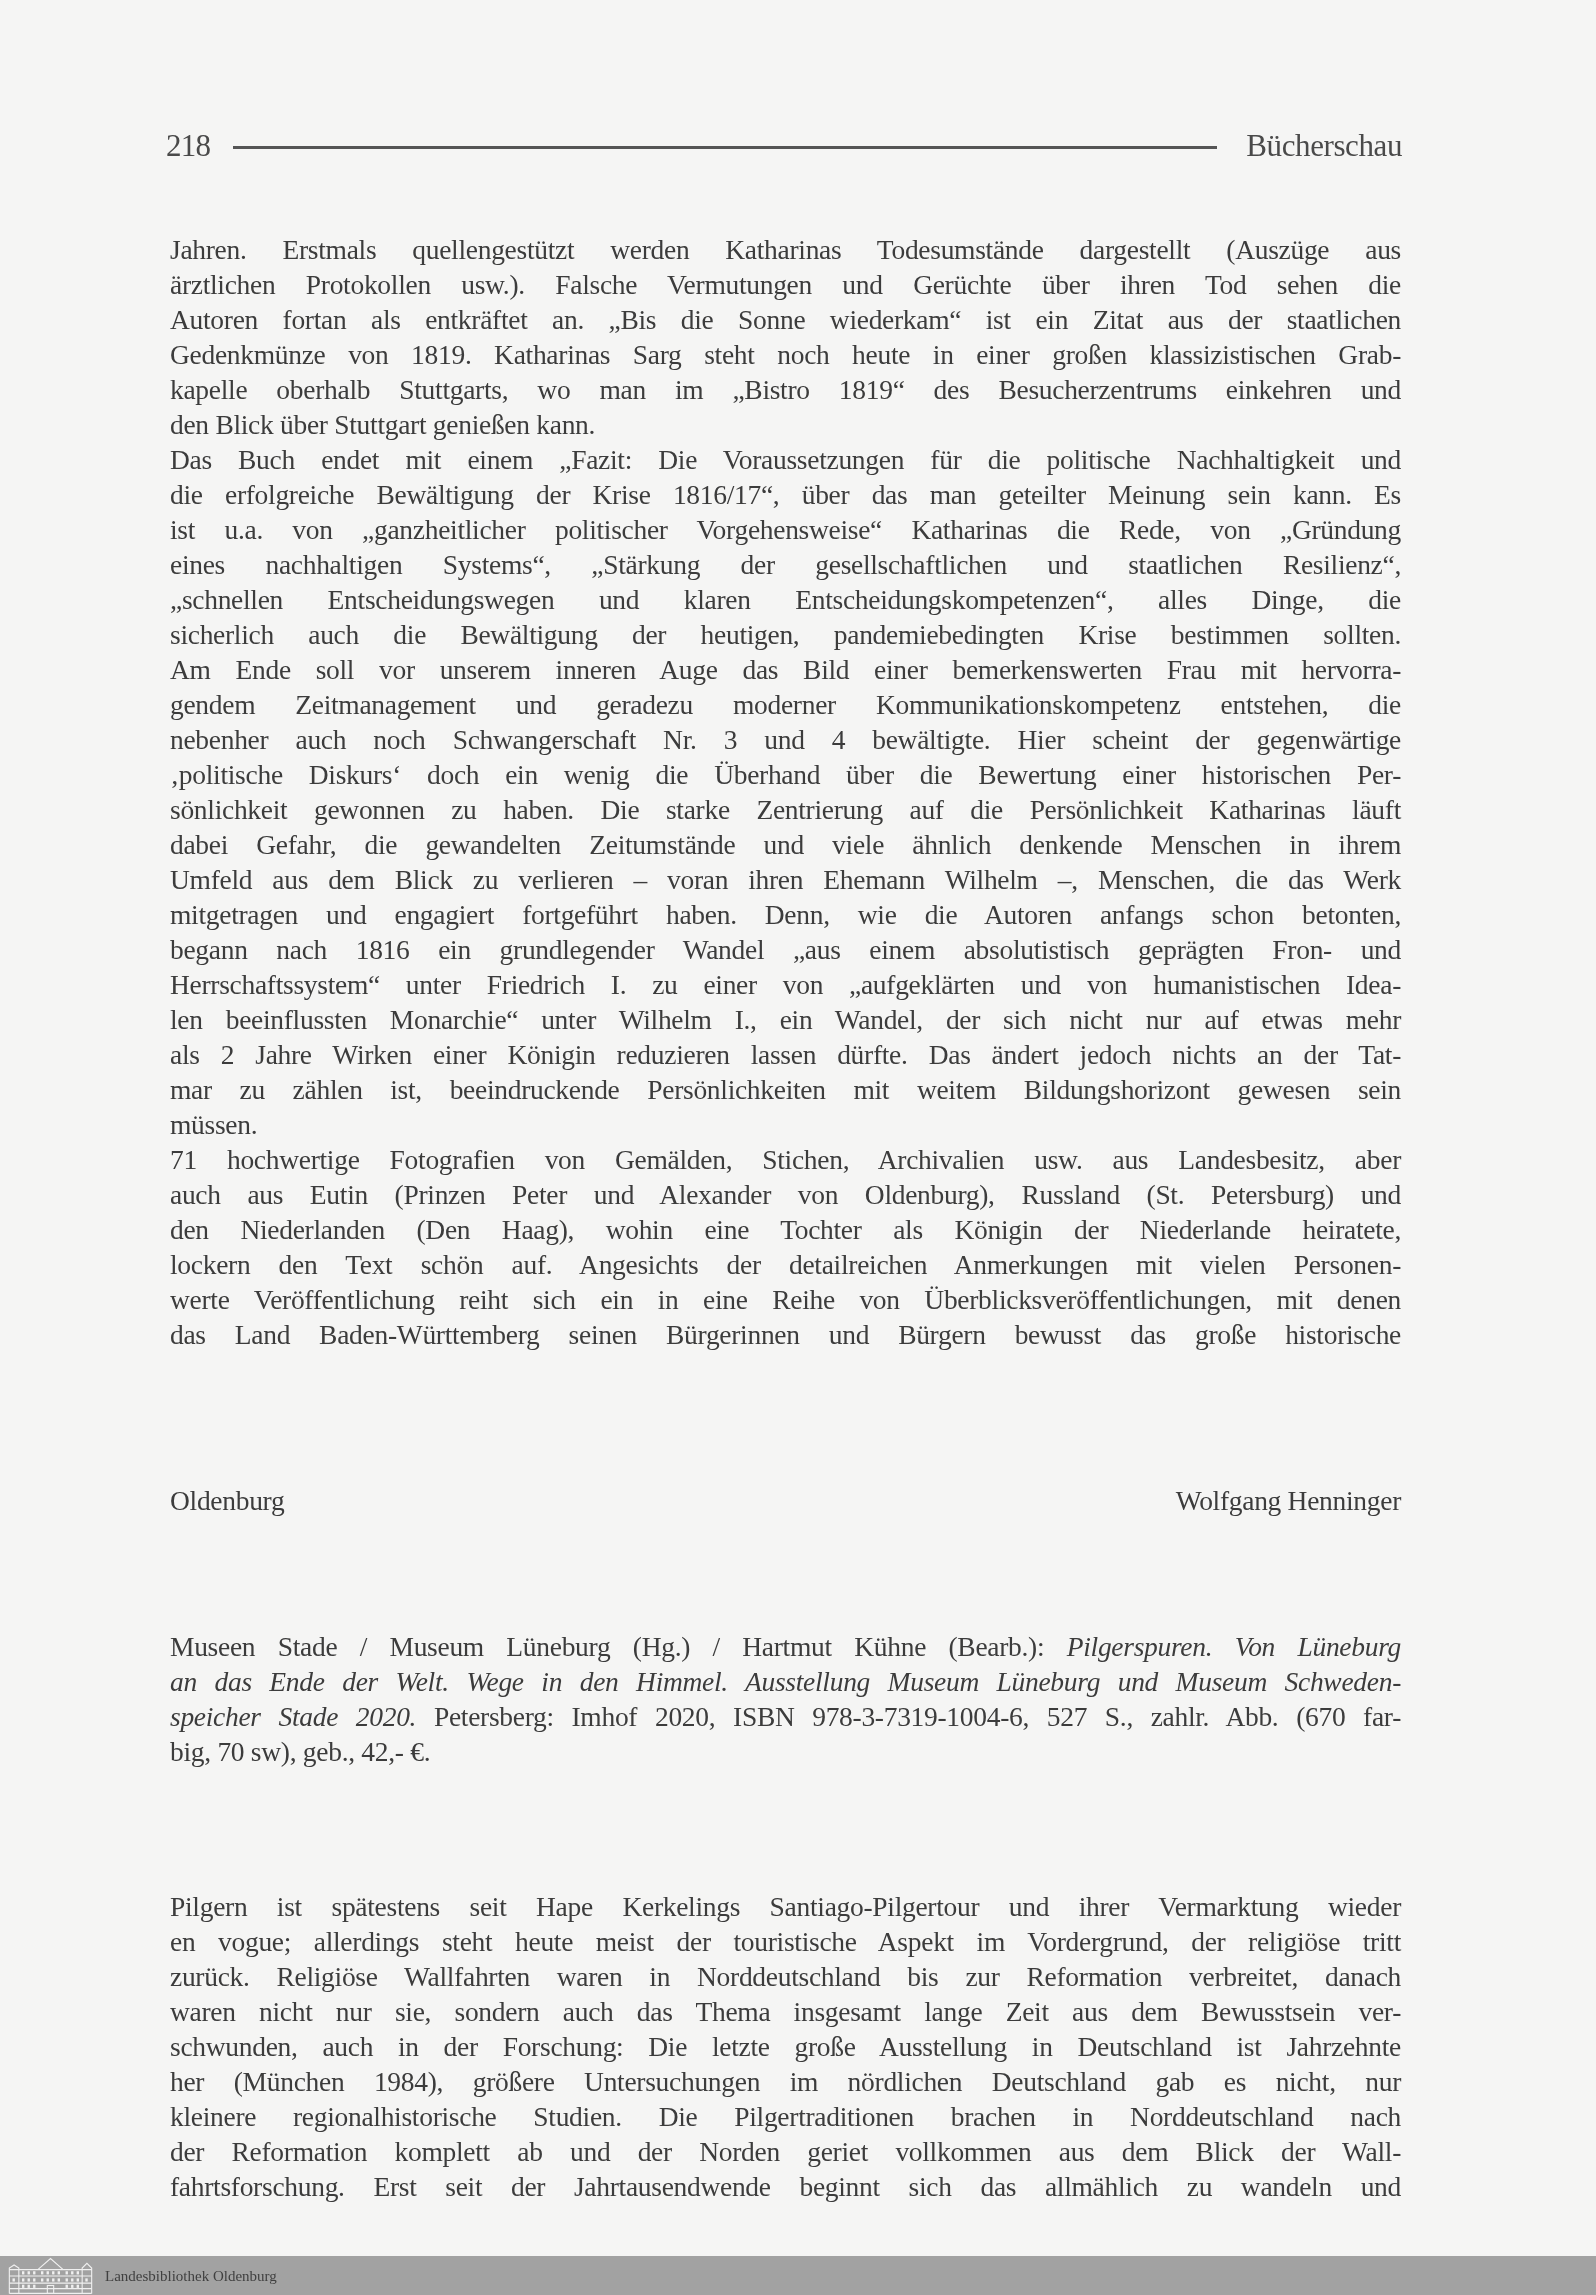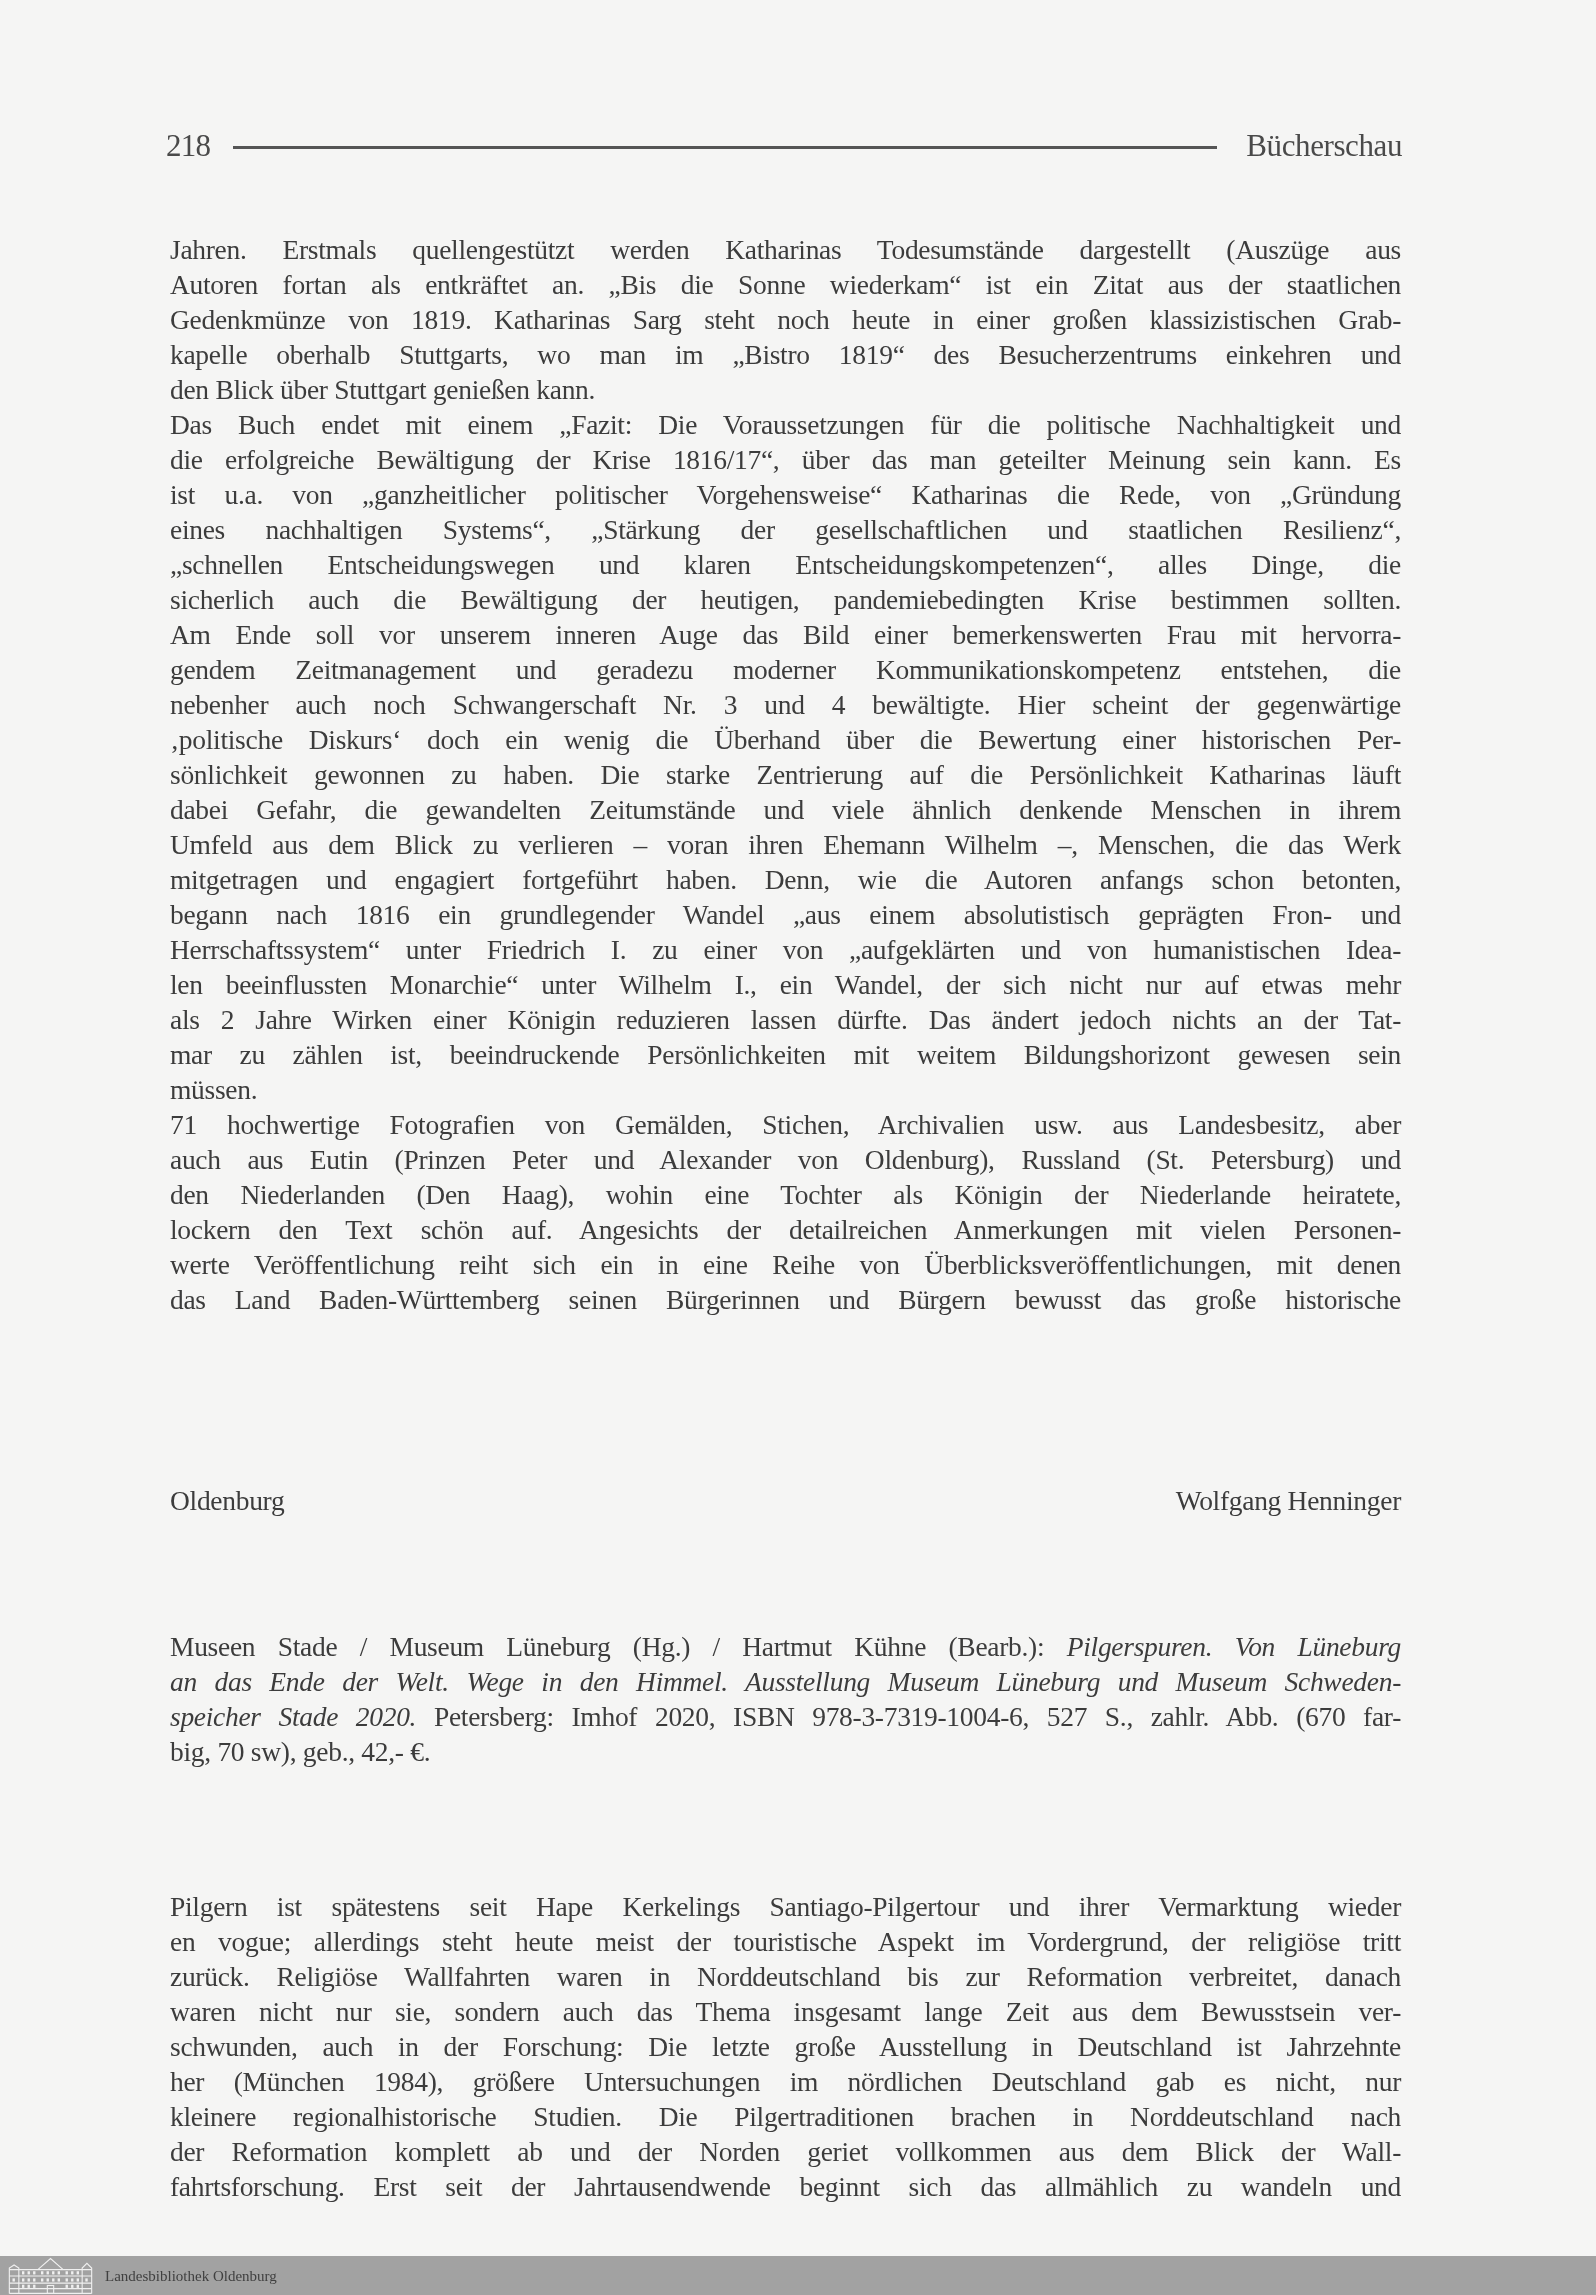--- a/index.html
+++ b/index.html
@@ -114,20 +114,21 @@
 <div class="page">
 
   <div class="running-head">
     <span class="pageno">218</span>
     <span class="rule"></span>
     <span class="section">Bücherschau</span>
   </div>
 
   <div class="body-text" id="block1">
     <span class="line">Jahren. Erstmals quellengestützt werden Katharinas Todesumstände dargestellt (Auszüge aus</span>
+    <span class="line">ärztlichen Protokollen usw.). Falsche Vermutungen und Gerüchte über ihren Tod sehen die</span>
     <span class="line">Autoren fortan als entkräftet an. „Bis die Sonne wiederkam“ ist ein Zitat aus der staatlichen</span>
     <span class="line">Gedenkmünze von 1819. Katharinas Sarg steht noch heute in einer großen klassizistischen Grab-</span>
     <span class="line">kapelle oberhalb Stuttgarts, wo man im „Bistro 1819“ des Besucherzentrums einkehren und</span>
     <span class="line last">den Blick über Stuttgart genießen kann.</span>
     <span class="line">Das Buch endet mit einem „Fazit: Die Voraussetzungen für die politische Nachhaltigkeit und</span>
     <span class="line">die erfolgreiche Bewältigung der Krise 1816/17“, über das man geteilter Meinung sein kann. Es</span>
     <span class="line">ist u.a. von „ganzheitlicher politischer Vorgehensweise“ Katharinas die Rede, von „Gründung</span>
     <span class="line">eines nachhaltigen Systems“, „Stärkung der gesellschaftlichen und staatlichen Resilienz“,</span>
     <span class="line">„schnellen Entscheidungswegen und klaren Entscheidungskompetenzen“, alles Dinge, die</span>
     <span class="line">sicherlich auch die Bewältigung der heutigen, pandemiebedingten Krise bestimmen sollten.</span>

